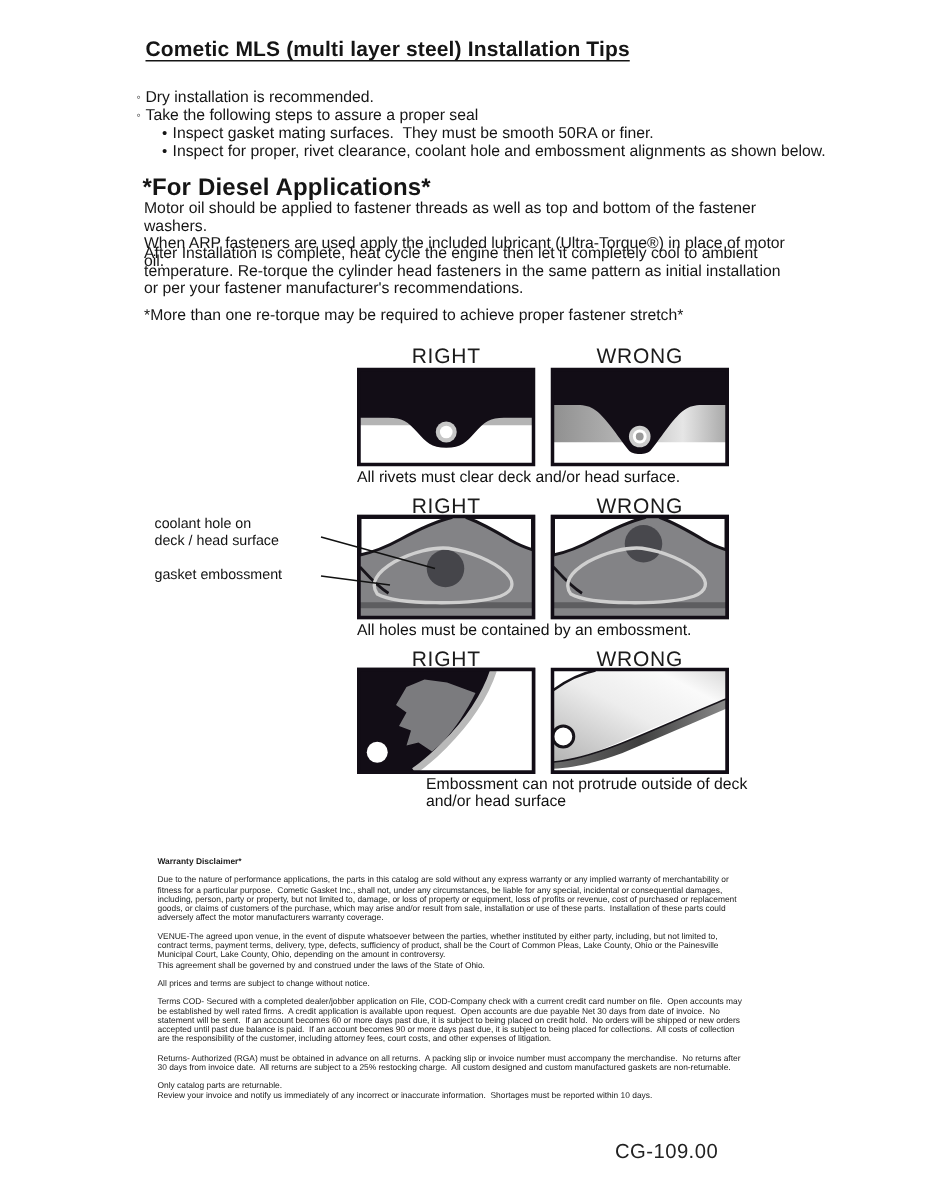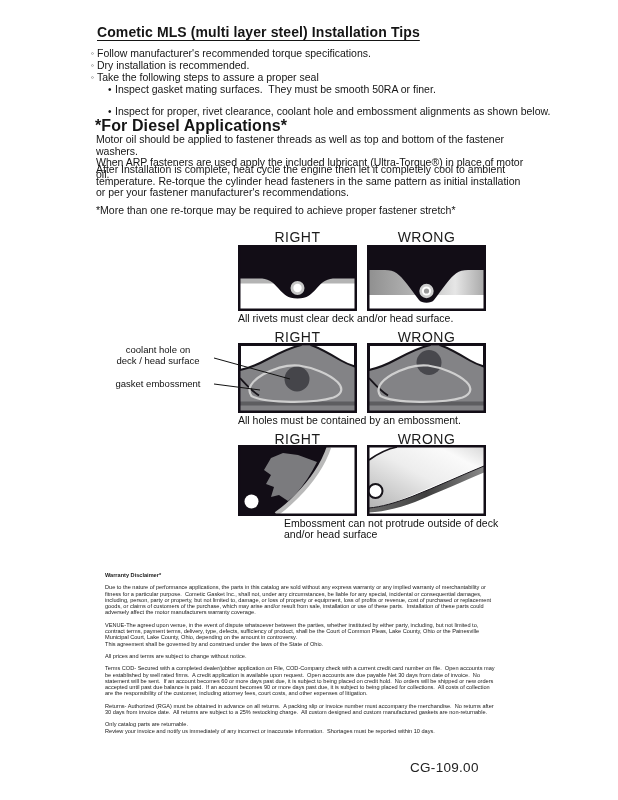--- a/index.html
+++ b/index.html
@@ -14,38 +14,37 @@
   }
   .bullet-line{left:91px;font-size:10.5px;white-space:pre;}
   .bullet-line .marker{display:inline-block;width:6px;font-size:8px;vertical-align:1px;}
   .sub-line{left:108px;font-size:10.5px;white-space:pre;}
   .sub-line .marker{display:inline-block;width:7px;font-size:10px;}
   .section-head{left:95px;font-size:16px;font-weight:bold;letter-spacing:.1px;}
   .para{left:96px;width:435px;font-size:10.5px;line-height:11.5px;white-space:pre-wrap;}
   .rw-label{font-size:14px;letter-spacing:.5px;color:#1b1b1b;width:119px;text-align:center;}
   .diag{width:119px;display:block;}
   .caption{left:238px;font-size:10.5px;line-height:11px;white-space:pre-wrap;color:#111;}
-  .ptr-label{width:110px;right:405px;text-align:center;font-size:9.5px;line-height:10.5px;white-space:pre-wrap;color:#111;}
+  .ptr-label{width:110px;right:405px;text-align:left;font-size:9.5px;line-height:10.5px;white-space:pre-wrap;color:#111;}
   .disclaimer{left:105px;width:440px;font-size:5.6px;line-height:6.3px;color:#1a1a1a;}
   .disclaimer .d-head{font-weight:bold;margin-bottom:6px;}
   .disclaimer .d-para{white-space:pre-wrap;margin-bottom:6px;}
   .page-number{left:385px;top:760px;font-size:13.5px;color:#222;letter-spacing:.3px;margin-left:25px;}
 </style>
 </head>
 <body>
 
 <div class="page">
 
   <div class="abs doc-title">Cometic MLS (multi layer steel) Installation Tips</div>
 
-  <div class="abs bullet-line" style="top:47px;"><span class="marker">◦</span><span>Follow manufacturer's recommended torque specifications.</span></div>
   <div class="abs bullet-line" style="top:59px;"><span class="marker">◦</span><span>Dry installation is recommended.</span></div>
   <div class="abs bullet-line" style="top:71px;"><span class="marker">◦</span><span>Take the following steps to assure a proper seal</span></div>
   <div class="abs sub-line" style="top:83px;"><span class="marker">•</span><span>Inspect gasket mating surfaces.  They must be smooth 50RA or finer.</span></div>
-  <div class="abs sub-line" style="top:105px;"><span class="marker">•</span><span>Inspect for proper, rivet clearance, coolant hole and embossment alignments as shown below.</span></div>
+  <div class="abs sub-line" style="top:95px;"><span class="marker">•</span><span>Inspect for proper, rivet clearance, coolant hole and embossment alignments as shown below.</span></div>
 
   <div class="abs section-head" style="top:117px;">*For Diesel Applications*</div>
   <div class="abs para" style="top:134px;">Motor oil should be applied to fastener threads as well as top and bottom of the fastener washers.
 When ARP fasteners are used apply the included lubricant (Ultra-Torque®) in place of motor oil.</div>
   <div class="abs para" style="top:164px;">After Installation is complete, heat cycle the engine then let it completely cool to ambient
 temperature. Re-torque the cylinder head fasteners in the same pattern as initial installation
 or per your fastener manufacturer's recommendations.</div>
   <div class="abs para" style="top:205px;">*More than one re-torque may be required to achieve proper fastener stretch*</div>
 
   <div class="abs rw-label" style="left:238px;top:229px;">RIGHT</div>

